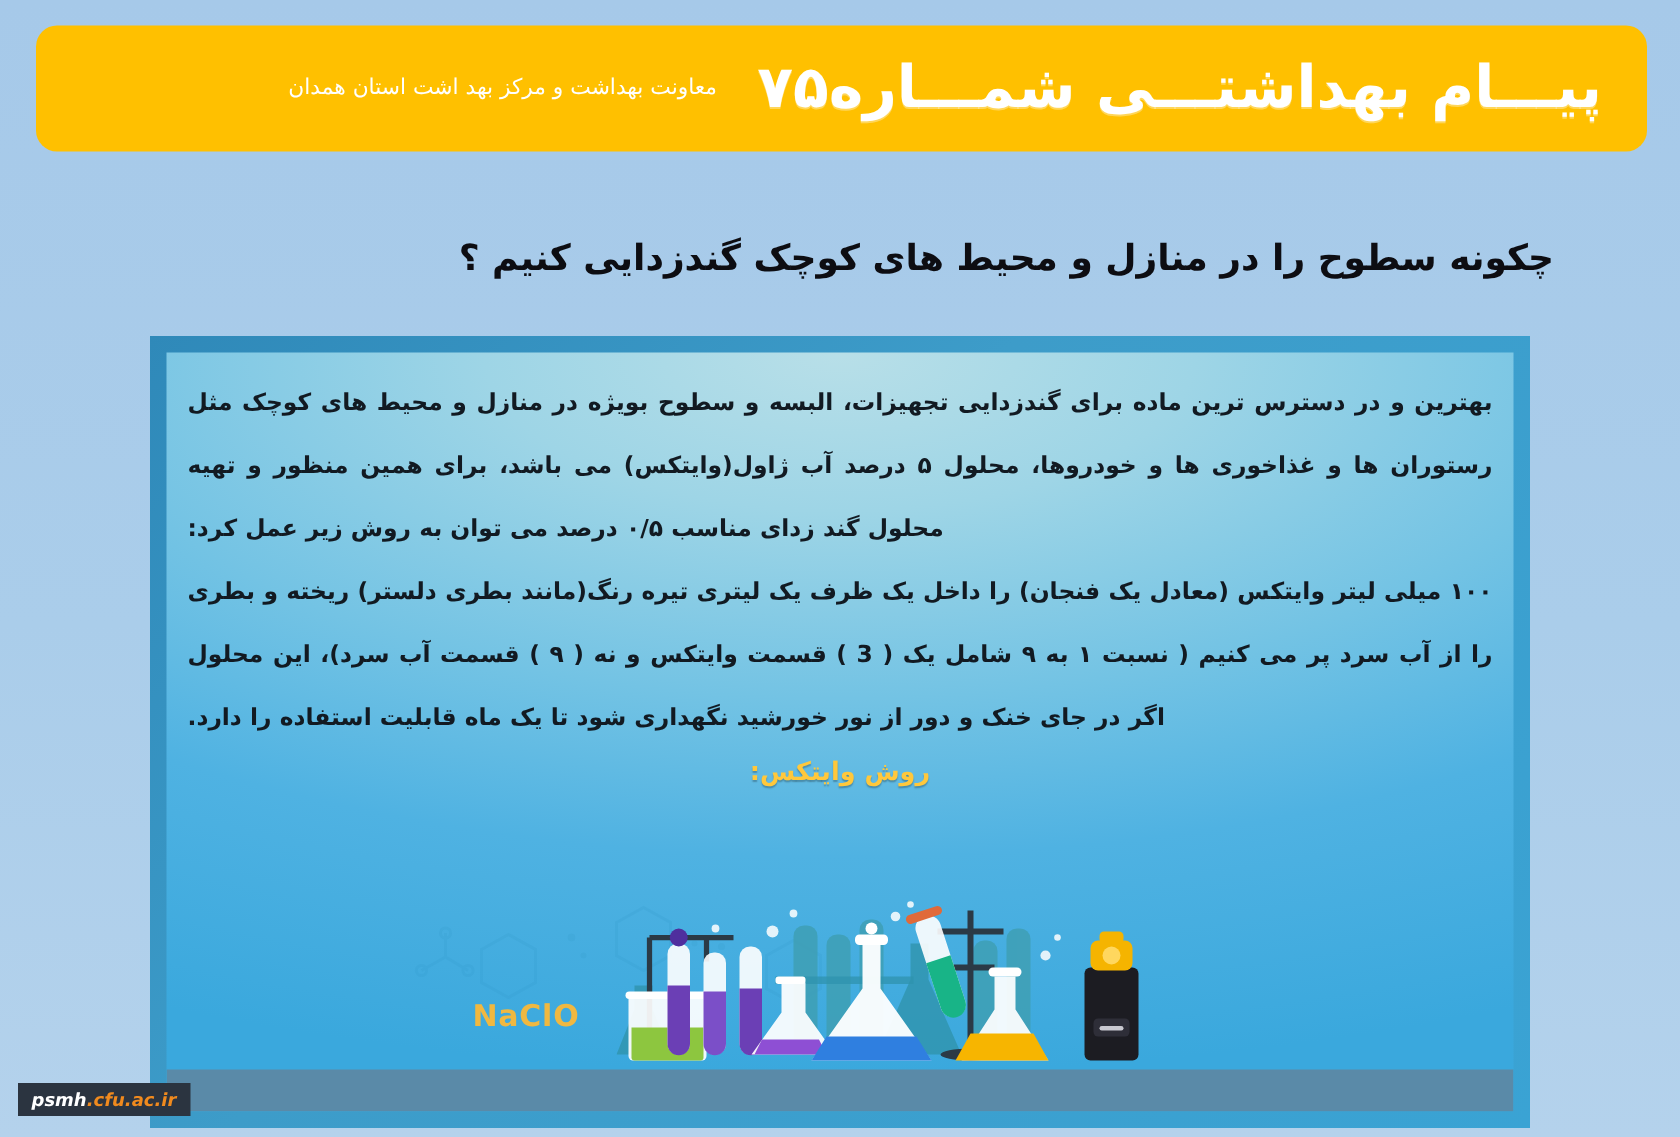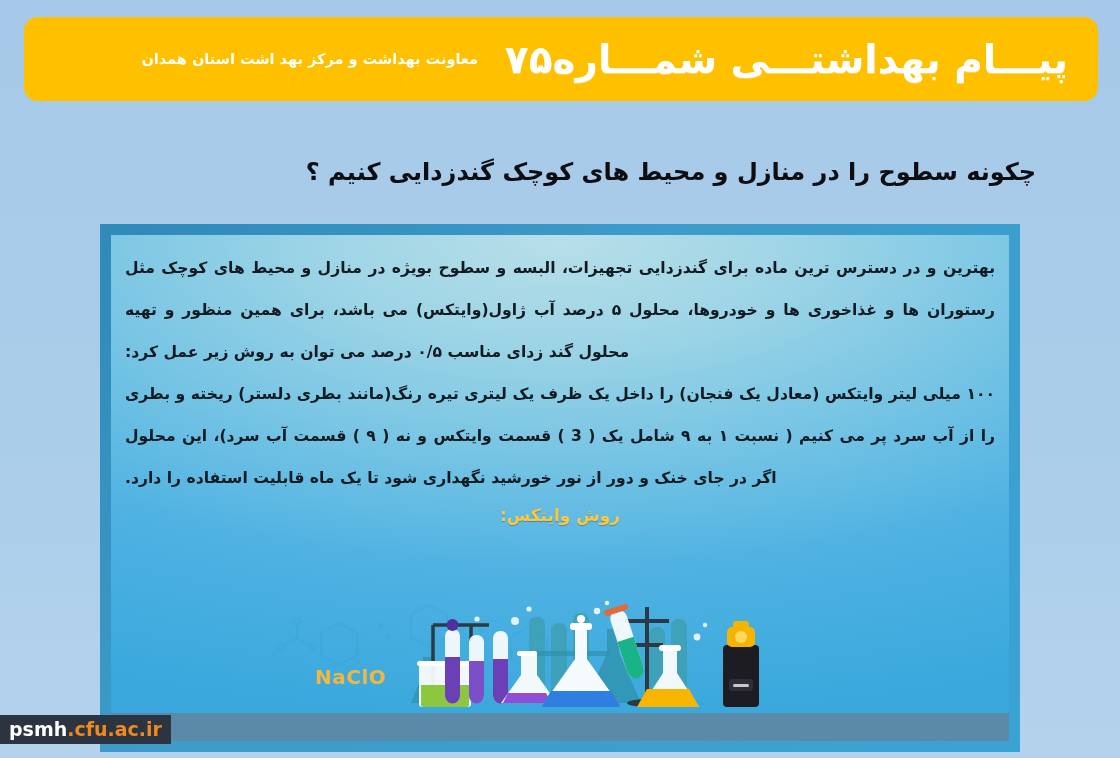--- a/index.html
+++ b/index.html
@@ -47,21 +47,21 @@
     direction: rtl;
     text-shadow: 0 1px 0 rgba(255,255,255,0.35);
   }
   #header-subtitle {
     position: absolute;
     right: 620px;
     top: 50%;
     transform: translateY(-50%);
     color: #ffffff;
     font-size: 14.5px;
-    font-weight: bold;
+    font-weight: normal;
     white-space: nowrap;
     direction: rtl;
     line-height: 1;
   }
 
   
   #question-heading {
     position: absolute;
     right: 84px;
     top: 158px;
@@ -155,26 +155,27 @@
     color: #f0b840;
     font-size: 20px;
     font-weight: bold;
     direction: ltr;
     letter-spacing: .5px;
   }
 
   
   #watermark {
     position: absolute;
-    left: 0;
+    left: 12px;
     bottom: 14px;
     background: #2b3440;
     padding: 5px 9px 5px 9px;
-    font-size: 19px;
-    font-weight: bold;
+    font-size: 12px;
+    font-weight: bold;
+    font-style: italic;
     direction: ltr;
     white-space: nowrap;
     line-height: 1;
   }
   #watermark .wm-a { color: #ffffff; }
   #watermark .wm-b { color: #f08a1e; }
 </style>
 </head>
 <body>
 

